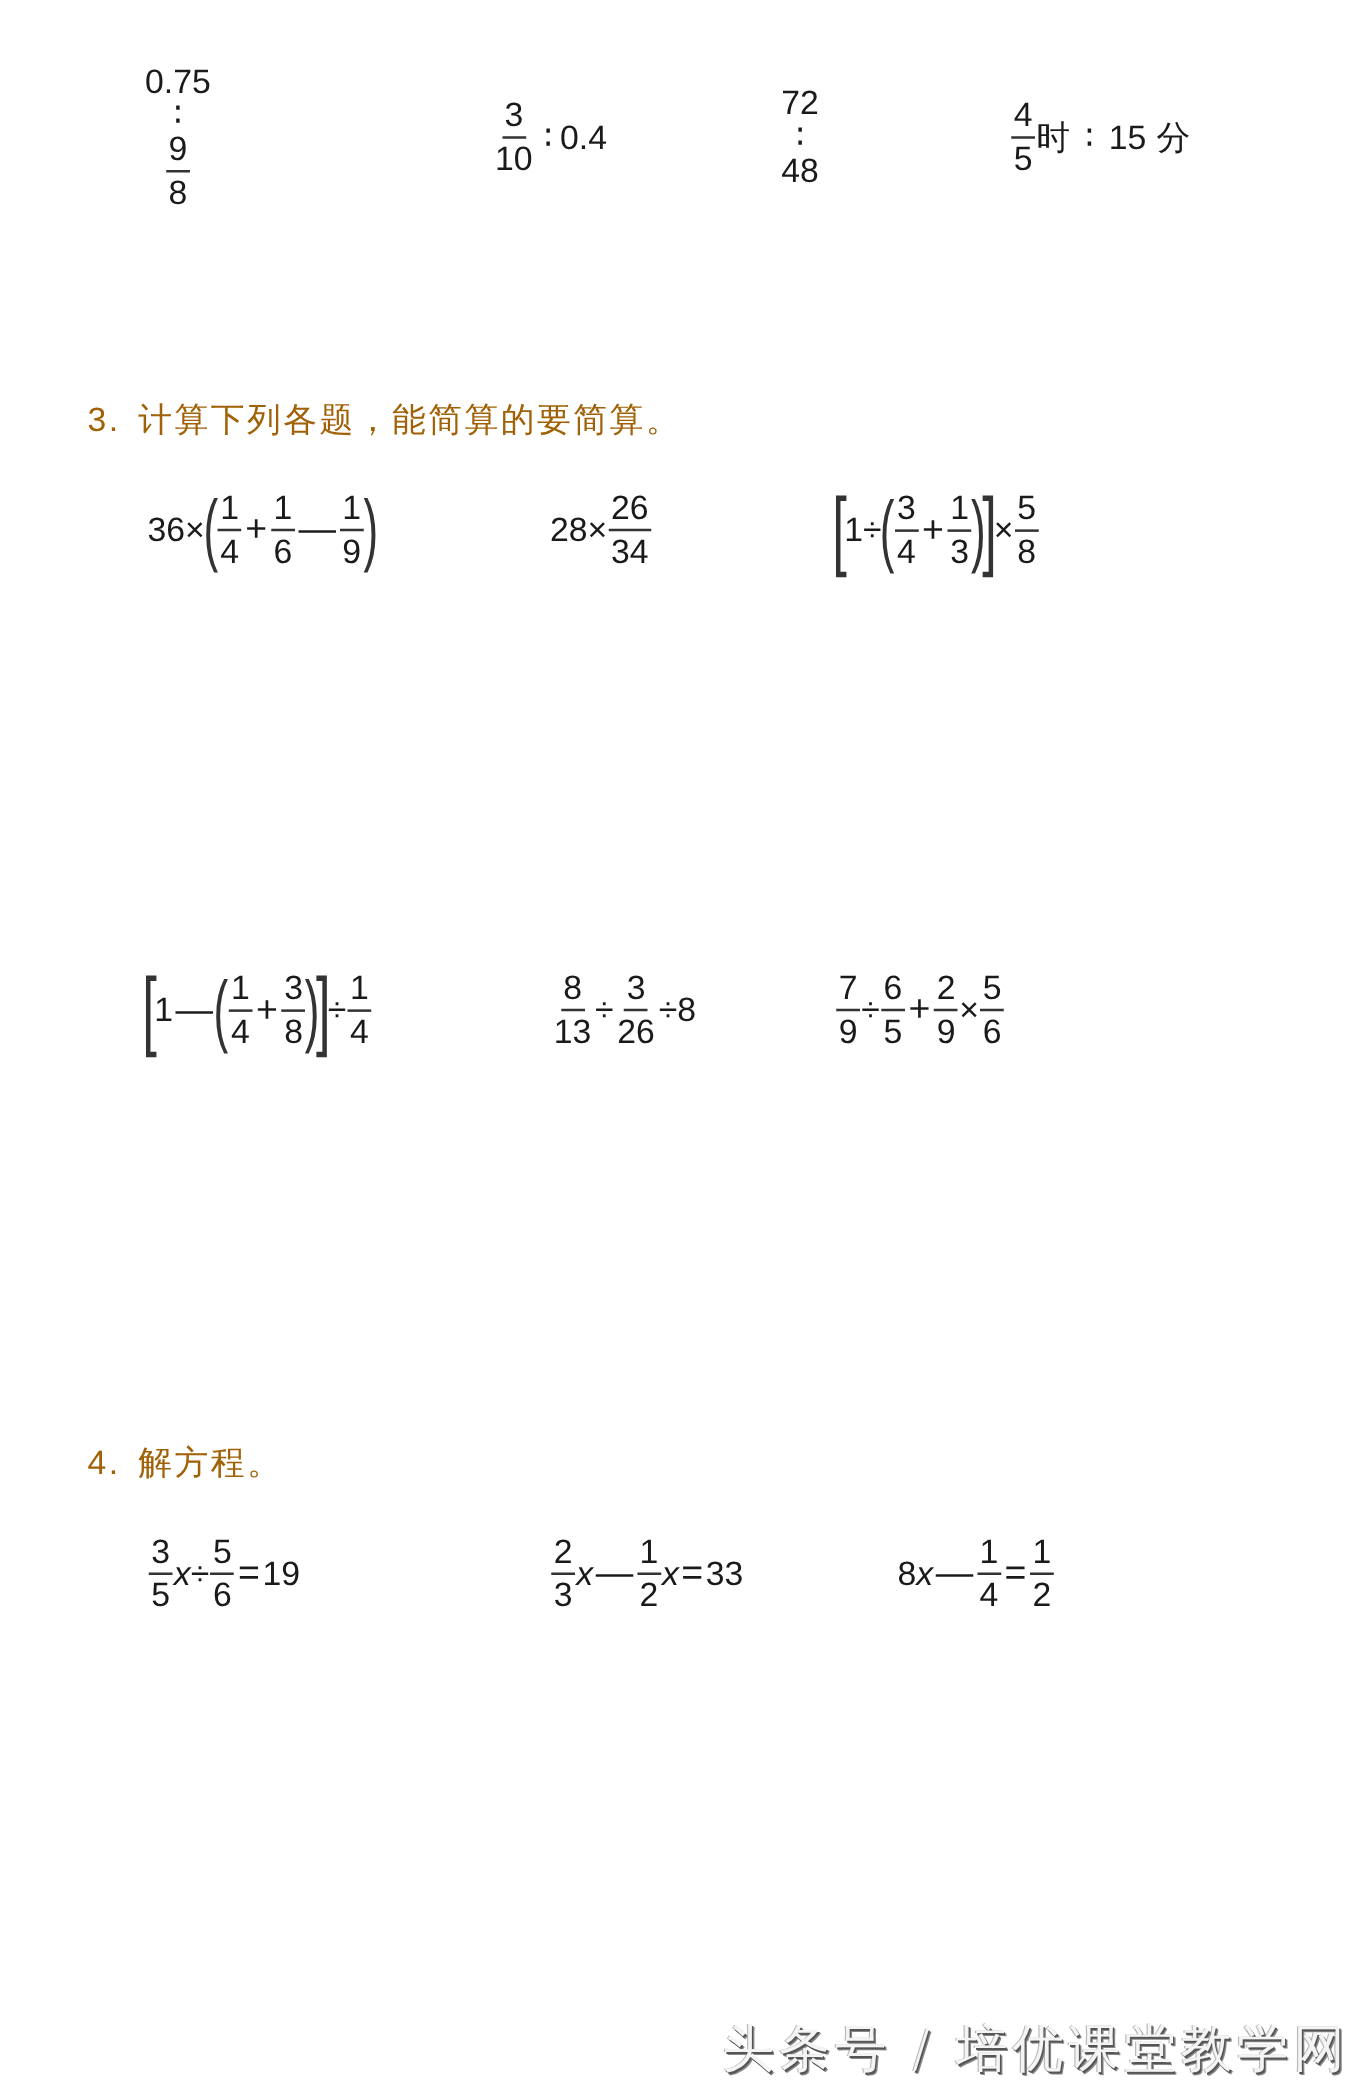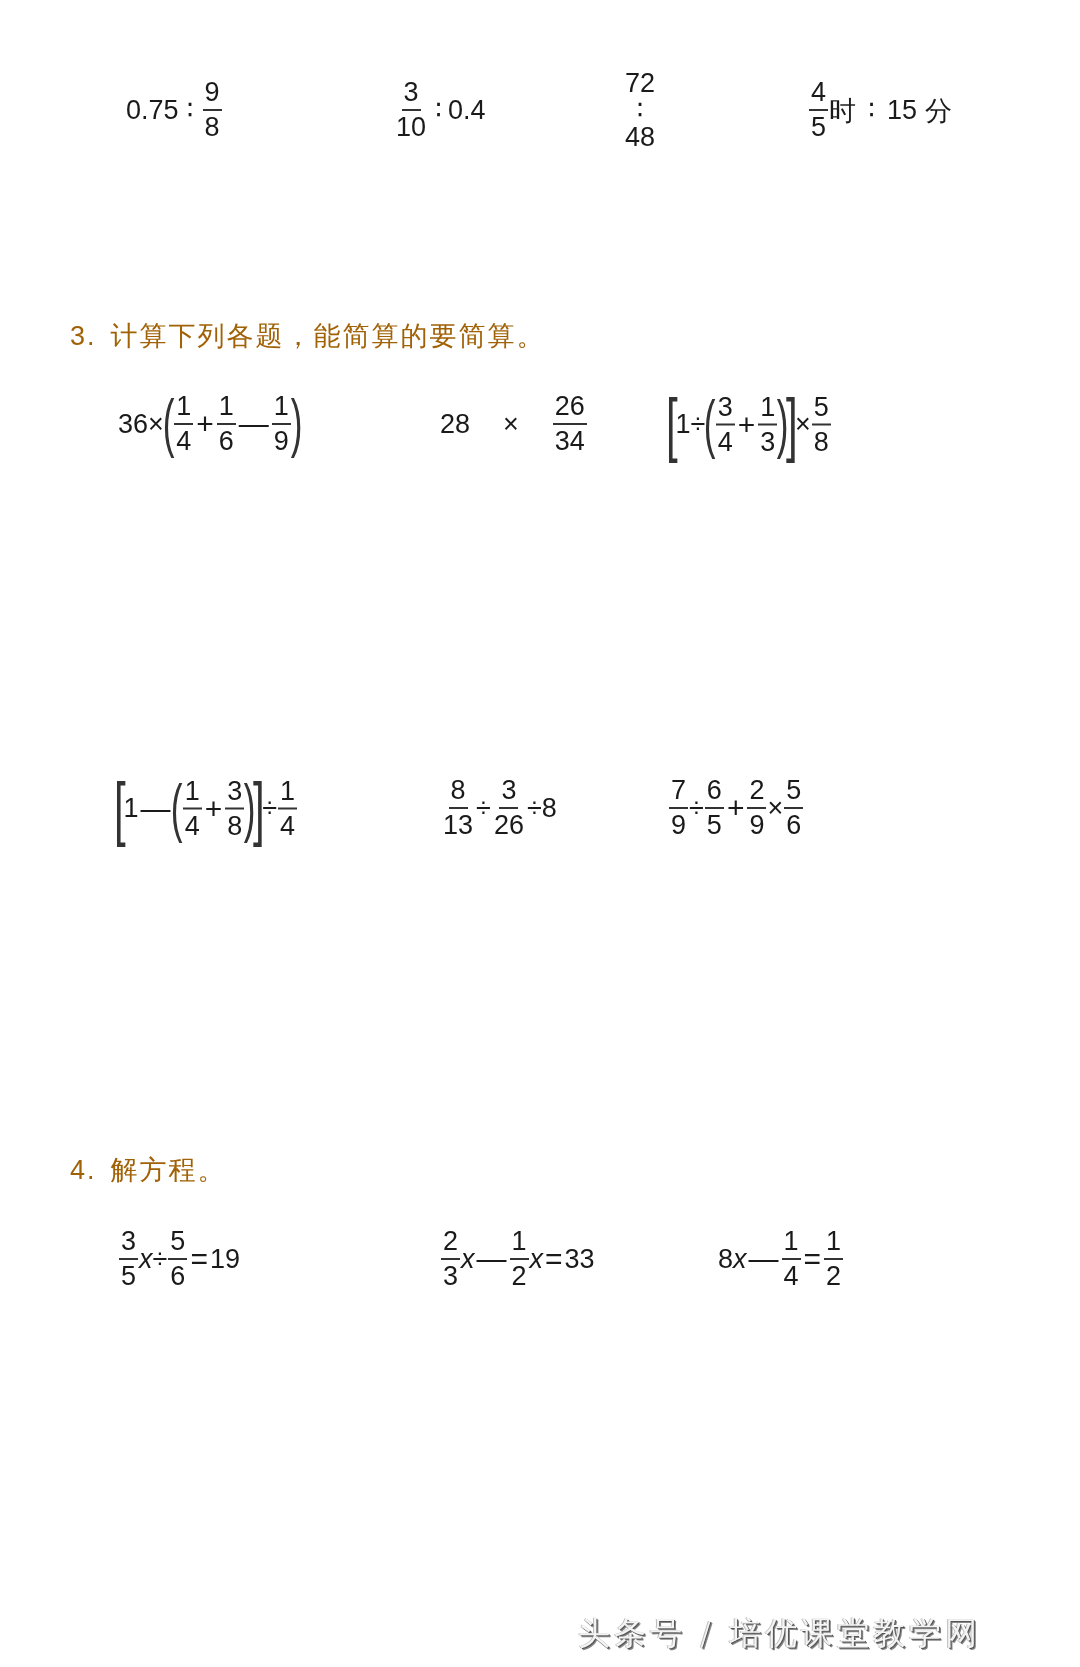--- a/index.html
+++ b/index.html
@@ -10,28 +10,28 @@
   .frac .num { padding:0 2px 3px 2px; border-bottom:2px solid #333; line-height:1; }
   .frac .den { padding:3px 2px 0 2px; line-height:1; }
   .op { display:inline-block; padding:0 2px; }
   .op.big { font-size:30px; font-weight:300; }
   .paren { font-size:64px; font-weight:200; line-height:0.9; display:inline-block; transform:scaleX(0.55); margin:0 -6px; color:#333; }
   .brack { font-size:70px; font-weight:200; line-height:0.9; display:inline-block; transform:scaleX(0.6); margin:0 -6px; color:#333; }
   .var { font-style:italic; }
   .cjk { font-family:"DejaVu Sans", sans-serif; }
   .heading { position:absolute; font-size:27px; letter-spacing:2px; transform:translateY(-50%); font-family:"DejaVu Sans", sans-serif; color:#a16207; }
   .heading .num { font-family:"Liberation Sans", sans-serif; margin-right:14px; }
-  .watermark { position:absolute; left:578px; top:1612px; font-size:32px; letter-spacing:4px; color:#f4f4f4;
+  .watermark { position:absolute; left:578px; top:1612px; font-size:41px; letter-spacing:4px; color:#f4f4f4;
                font-family:"DejaVu Sans", sans-serif; font-weight:300;
                text-shadow: 1px 1px 0 #555, 2px 2px 0 #888, -1px 0 0 #bbb; }
 </style>
 </head>
 <body>
 
-<div class="expr" style="left:126px; top:110px;">
+<div class="expr" style="left:116px; top:110px;flex-direction:column;">
   <span>0.75</span>
   <span class="op" style="margin:0 6px;">∶</span>
   <span class="frac">
     <span class="num">9</span>
     <span class="den">8</span>
   </span>
 </div>
 
 <div class="expr" style="left:393px; top:110px;">
   <span class="frac">
@@ -77,21 +77,21 @@
       <span class="den">6</span>
     </span>
   <span class="op big">—</span>
   <span class="frac">
       <span class="num">1</span>
       <span class="den">9</span>
     </span>
   <span class="paren">)</span>
 </div>
 
-<div class="expr" style="left:440px; top:424px;gap:33px;">
+<div class="expr" style="left:440px; top:424px;">
   <span>28</span>
   <span>×</span>
   <span class="frac">
       <span class="num">26</span>
       <span class="den">34</span>
     </span>
 </div>
 
 <div class="expr" style="left:668px; top:424px;">
   <span class="brack">[</span>

